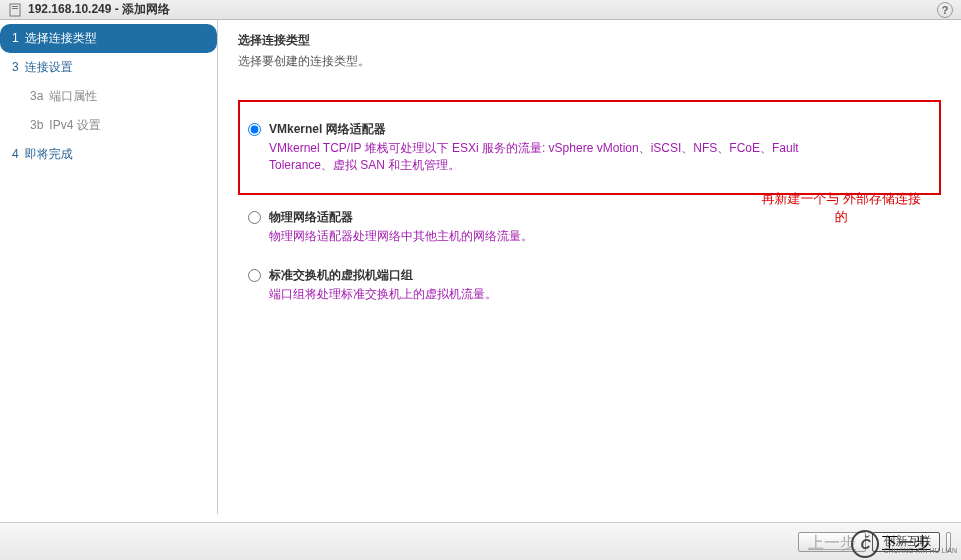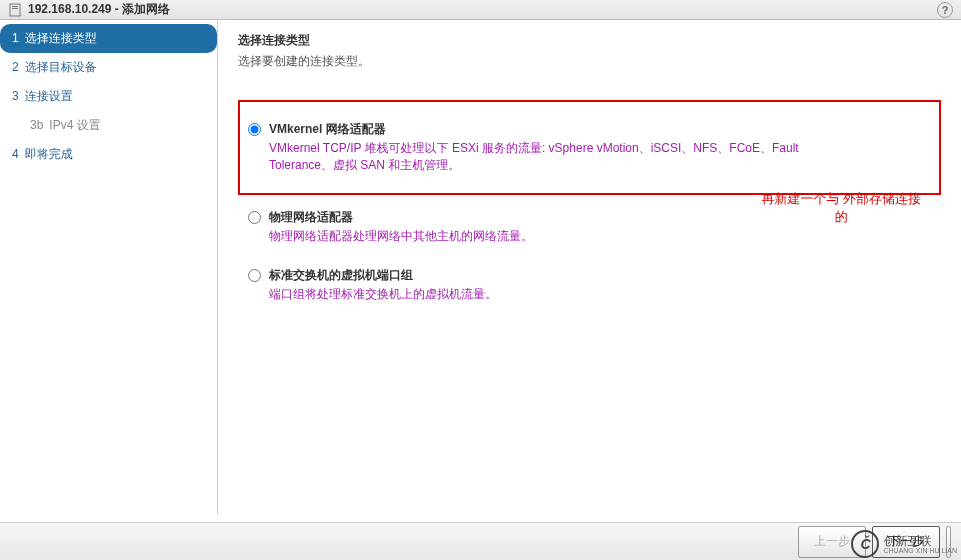--- a/index.html
+++ b/index.html
@@ -18,21 +18,21 @@
   .heading { font-weight:bold; color:#333; }
   .sub-heading-desc { color:#555; margin-top:4px; }
   .options { margin-top:30px; }
   .opt { display:flex; align-items:flex-start; padding:8px 10px; margin-bottom:6px; }
   .opt input[type=radio] { margin-top:2px; margin-right:8px; }
   .opt .label { font-weight:bold; color:#333; }
   .opt .desc { color:#a21caf; margin-top:2px; max-width:530px; }
   .highlight-box { border:2px solid #d00; padding:19px 8px; }
   .annotation { position:absolute; color:#d00; font-size:13px; top:170px; right:40px; text-align:center; line-height:1.4; }
   .footer { position:absolute; bottom:0; left:0; right:0; height:38px; border-top:1px solid #ccc; background:linear-gradient(#f7f7f7,#e8e8e8); display:flex; align-items:center; justify-content:flex-end; padding:0 10px; gap:6px; }
-  .btn { min-width:68px; height:32px; border:1px solid #999; background:linear-gradient(#fff,#e6e6e6); border-radius:2px; cursor:pointer; font-size:12px; }
+  .btn { min-width:68px; height:20px; border:1px solid #999; background:linear-gradient(#fff,#e6e6e6); border-radius:2px; cursor:pointer; font-size:16px;text-decoration:underline; }
   .btn.disabled { color:#aaa; cursor:default; }
   .btn.primary { border-color:#555; }
   .btn.cut { width:5px; min-width:5px; padding:0; }
   .watermark { position:absolute; right:4px; bottom:2px; opacity:.9; display:flex; align-items:center; gap:4px; z-index:5; }
   .watermark .wm-c { width:28px; height:28px; border:2px solid #333; border-radius:50%; display:flex; align-items:center; justify-content:center; font-weight:bold; font-size:14px; font-style:italic; }
   .watermark .wm-t { font-size:12px; color:#333; line-height:1; }
   .watermark .wm-t small { font-size:7px; color:#666; display:block; }
 </style>
 </head>
 <body>
@@ -47,22 +47,22 @@
   </span>
   <span class="title">
     <span>192.168.10.249</span><span> - </span><span>添加网络</span>
   </span>
   <span class="help">?</span>
 </div>
 
 <div class="body">
   <div class="sidebar">
     <div class="step active"><span class="num">1</span><span>选择连接类型</span></div>
-    <div class="step"><span class="num">2</span><span>选择目标设备</span></div>
     <div class="step"><span class="num">3</span><span>连接设置</span></div>
+    <div class="step sub"><span class="num">3a</span><span>端口属性</span></div>
     <div class="step sub"><span class="num">3b</span><span>IPv4 设置</span></div>
     <div class="step"><span class="num">4</span><span>即将完成</span></div>
   </div>
 
   <div class="main">
     <div class="heading">选择连接类型</div>
     <div class="sub-heading-desc">选择要创建的连接类型。</div>
 
     <div class="options">
       <div class="opt highlight-box">

